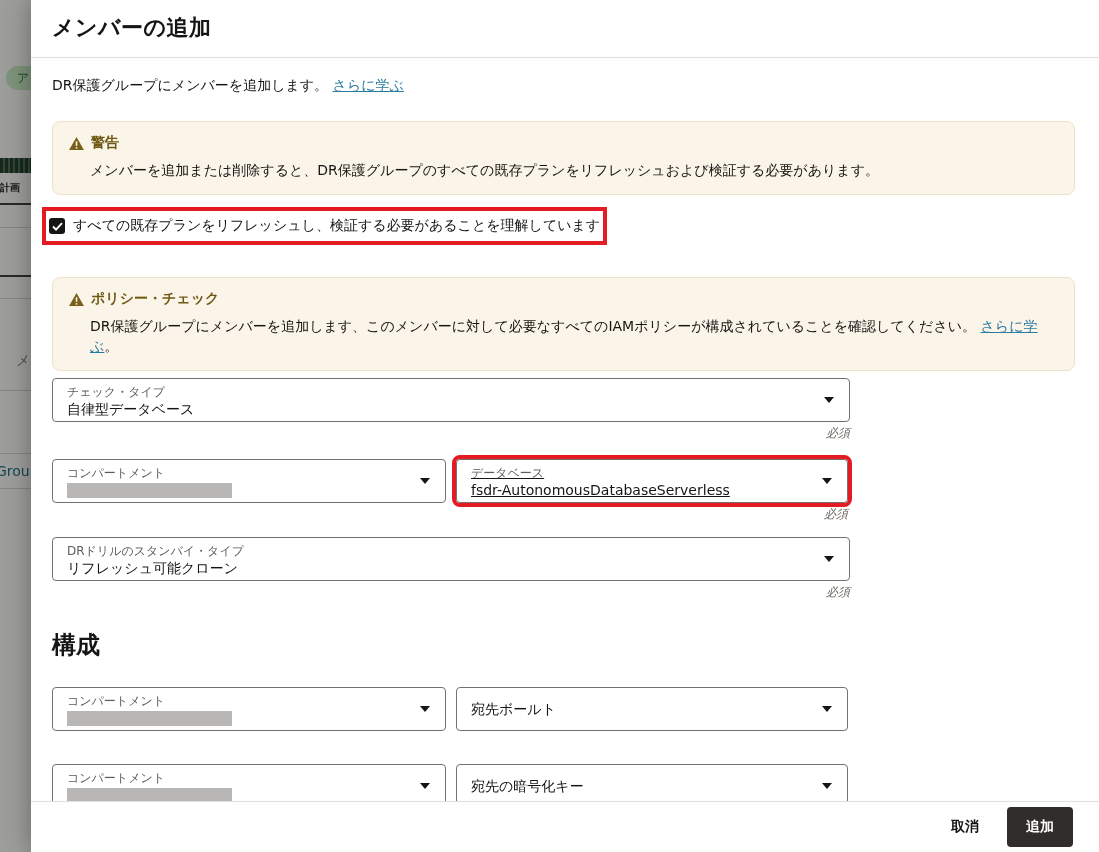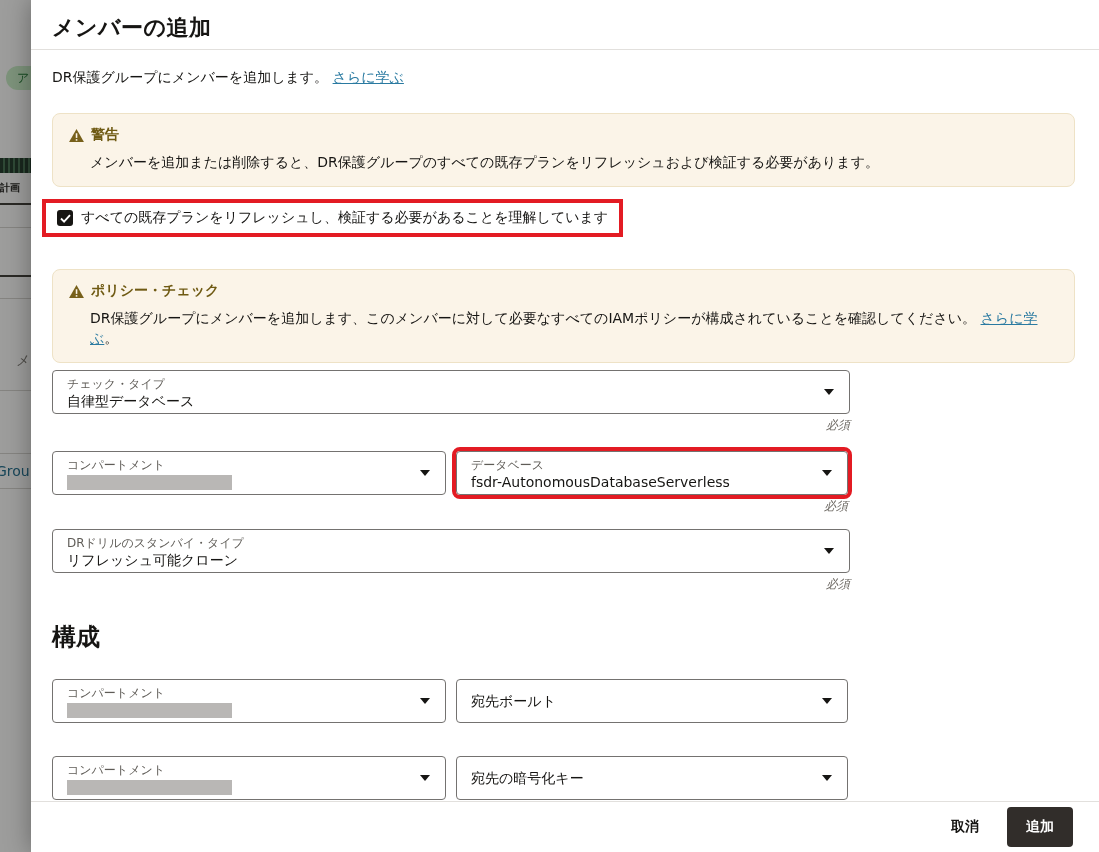--- a/index.html
+++ b/index.html
@@ -27,35 +27,35 @@
   .bg-tab{position:absolute;left:0;top:181px;font-size:10px;font-weight:bold;color:var(--ink);}
   .bg-line{position:absolute;left:0;width:200px;height:1px;background:#d6d4d1;}
   .bg-line.dark{height:2px;background:#3a3733;}
   .bg-partial-members{position:absolute;left:16px;top:352px;font-size:14px;color:#75726d;}
   .bg-partial-group{position:absolute;left:-4px;top:463px;font-size:14px;color:#1a6a8c;}
   .scrim{position:absolute;inset:0;background:rgba(22,21,19,0.42);}
 
   
   .modal{position:absolute;left:31px;top:0;width:1068px;height:852px;background:#fff;
     box-shadow:0 0 24px rgba(0,0,0,.35);display:flex;flex-direction:column;}
-  .modal-header{flex:0 0 auto;padding:13px 21px 6px;border-bottom:1px solid var(--divider);}
+  .modal-header{flex:0 0 auto;padding:13px 21px 14px;border-bottom:1px solid var(--divider);}
   .modal-title{font-size:22px;font-weight:bold;letter-spacing:.5px;}
   .modal-body{flex:1 1 auto;padding:0 21px;overflow:hidden;position:relative;}
   .desc{margin-top:19px;font-size:14px;}
   a.link{color:var(--link);text-decoration:underline;cursor:pointer;}
 
   .banner{margin-top:26px;width:1023px;background:var(--warn-bg);border:1px solid var(--warn-border);
     border-radius:8px;padding:12px 16px 14px;}
   .banner-head{display:flex;align-items:center;gap:7px;font-size:14px;font-weight:bold;color:var(--warn-ink);}
   .banner-body{margin-top:8px;margin-left:21px;font-size:14px;color:var(--ink);line-height:20px;}
   .warn-icon{display:inline-flex;width:15px;height:13px;}
 
   
   .ack-row{margin-top:12px;margin-left:-10px;display:inline-flex;align-items:center;gap:8px;
-    border:4px solid var(--red);padding:6px 11px;background:#fff;}
+    border:4px solid var(--red);padding:6px 3px;background:#fff;}
   .checkbox{width:16px;height:16px;border-radius:3px;background:#161513;display:inline-flex;
     align-items:center;justify-content:center;flex:0 0 auto;cursor:pointer;}
   .ack-label{font-size:14px;}
 
   .policy{margin-top:32px;}
 
   
   .field-block{margin-top:7px;}
   .select{position:relative;border:1px solid var(--select-border);border-radius:4px;height:44px;
     padding:6px 34px 6px 14px;background:#fff;cursor:pointer;}
@@ -64,21 +64,21 @@
   .select .caret{position:absolute;right:15px;top:50%;margin-top:-3px;width:0;height:0;
     border-left:5px solid transparent;border-right:5px solid transparent;border-top:6px solid #161513;}
   .select.centered{display:flex;align-items:center;}
   .select.centered .svalue{font-size:14px;}
   .select-full{width:798px;}
   .redacted{width:165px;height:15px;background:#b9b7b5;margin-top:2px;}
   .required{width:798px;text-align:right;font-size:12px;font-style:italic;color:#6e6a64;margin-top:3px;}
   .row2{display:flex;gap:10px;align-items:flex-start;}
   .col-left{width:394px;}
   .col-right{width:392px;}
-  .annotated{outline:4px solid var(--red);}
+  .annotated{outline:4px solid var(--red);text-decoration:underline;}
   .row-gap1{margin-top:17px;}
   .row-gap2{margin-top:14px;}
 
   .section-title{margin-top:28px;font-size:24px;font-weight:bold;}
   .cfg-row{margin-top:26px;}
   .cfg-row + .cfg-row{margin-top:33px;}
 
   
   .modal-footer{flex:0 0 auto;height:51px;border-top:1px solid var(--divider);display:flex;
     align-items:center;justify-content:flex-end;gap:28px;padding-right:26px;background:#fff;}

